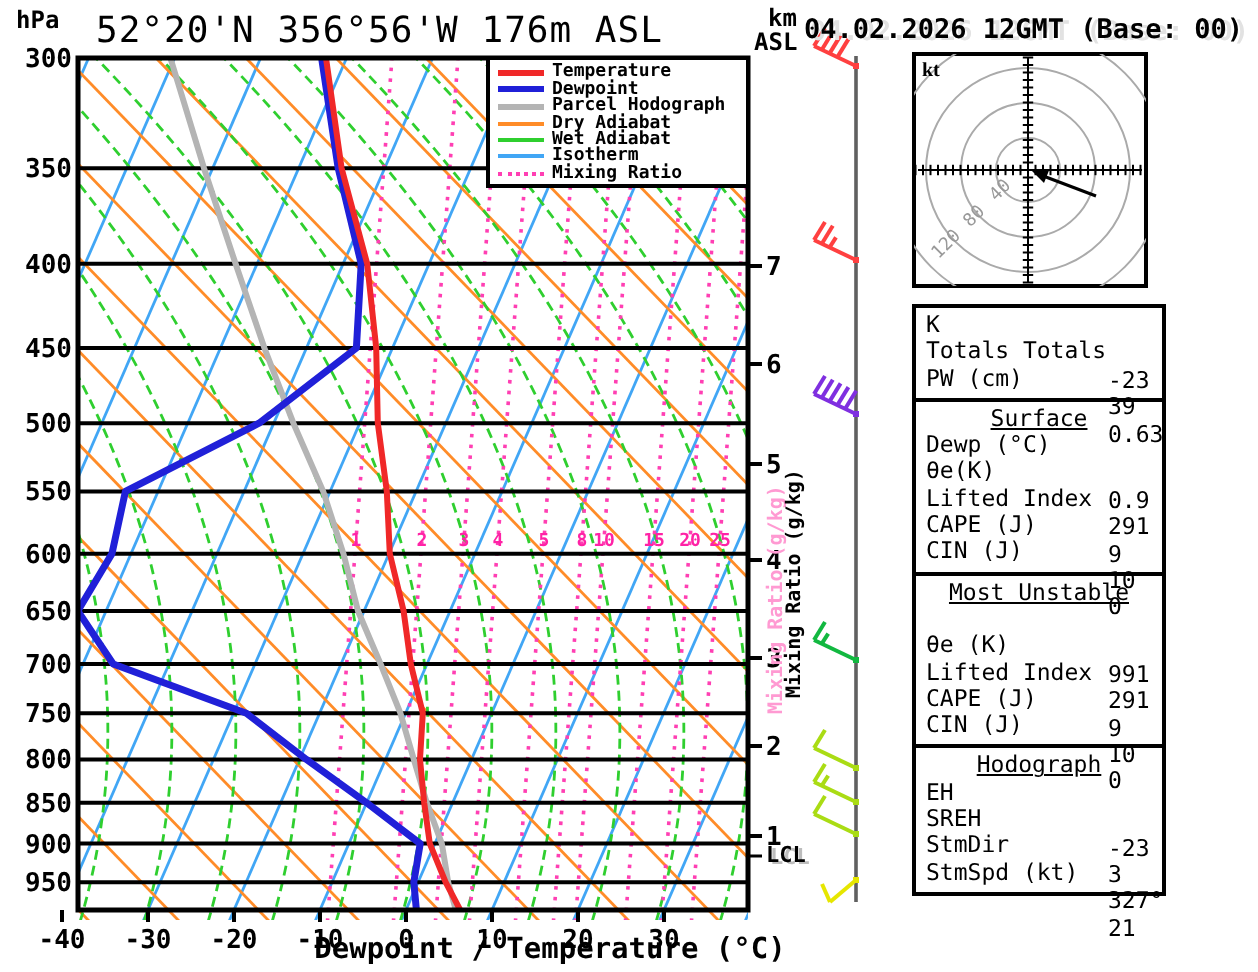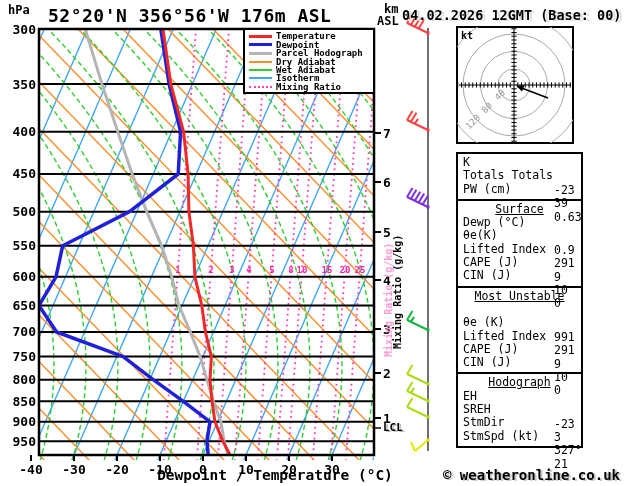--- a/index.html
+++ b/index.html
@@ -1,27 +1,27 @@
 <!DOCTYPE html>
 <html><head>
 <meta charset="utf-8">
 <style>
   html,body{margin:0;padding:0;background:#fff;}
   .stage{position:relative;width:629px;height:486px;background:#fff;overflow:hidden;
          font-family:"DejaVu Sans Mono",monospace;color:#000;}
   .abs{position:absolute;white-space:nowrap;}
-  #title{left:48px;top:5px;font-size:18px;font-weight:bold;letter-spacing:0.5px;}
+  #title{left:48px;top:5px;font-size:18px;font-weight:normal;letter-spacing:0.5px;}
   #hpa{left:8px;top:3px;font-size:12px;font-weight:bold;}
   #km{left:384px;top:2px;font-size:12px;font-weight:bold;}
   #asl{left:377px;top:14px;font-size:12px;font-weight:bold;}
   #date{left:402px;top:7px;font-size:13.5px;font-weight:bold;text-shadow:3px 1px 0 #e2e2e2;}
   #xlabel{left:145px;top:467px;width:260px;text-align:center;font-size:14.5px;font-weight:bold;}
   #footer{left:443px;top:467px;font-size:14px;font-weight:bold;text-shadow:2px 1px 0 #c9c9c9;}
   #lcl{left:383px;top:421px;font-size:11px;font-weight:bold;text-shadow:2px 1px 0 #bdbdbd;}
-  #kt{left:461px;top:30px;font-size:10px;font-weight:bold;}
+  #kt{left:461px;top:30px;font-size:10px;font-weight:bold;font-family:Liberation Serif, serif;}
   .mrlabel{font-size:10px;font-weight:bold;transform-origin:0 0;transform:rotate(-90deg);}
   #mrblack{left:392px;top:349px;color:#000;}
   #mrpink{left:383px;top:357px;color:#ff9ad2;}
   #legend{left:243px;top:28px;width:124px;border:2px solid #000;background:#fff;padding:2px 0 1px 4px;}
   .lrow{display:flex;align-items:center;height:8.45px;}
   .lswatch{width:23px;margin-right:4px;flex:0 0 auto;}
   .llabel{font-size:9px;font-weight:bold;line-height:8px;}
   #panel{left:456px;top:152px;width:123px;border:2px solid #000;background:#fff;}
   .psection{border-top:2px solid #000;padding:2px 0 3px 0;}
   .psection:first-child{border-top:none;}
@@ -382,14 +382,13 @@
       </div>
       <div class="psection">
         <div class="phead">Hodograph</div>
         <div class="prow"><span>EH</span><span class="val">-23</span></div>
         <div class="prow"><span>SREH</span><span class="val">3</span></div>
         <div class="prow"><span>StmDir</span><span class="val">327°</span></div>
         <div class="prow"><span>StmSpd (kt)</span><span class="val">21</span></div>
       </div>
     </div>
 
-  <div class="abs" id="footer">© weatheronline.co.uk</div>
 </div>
 
 </body></html>

